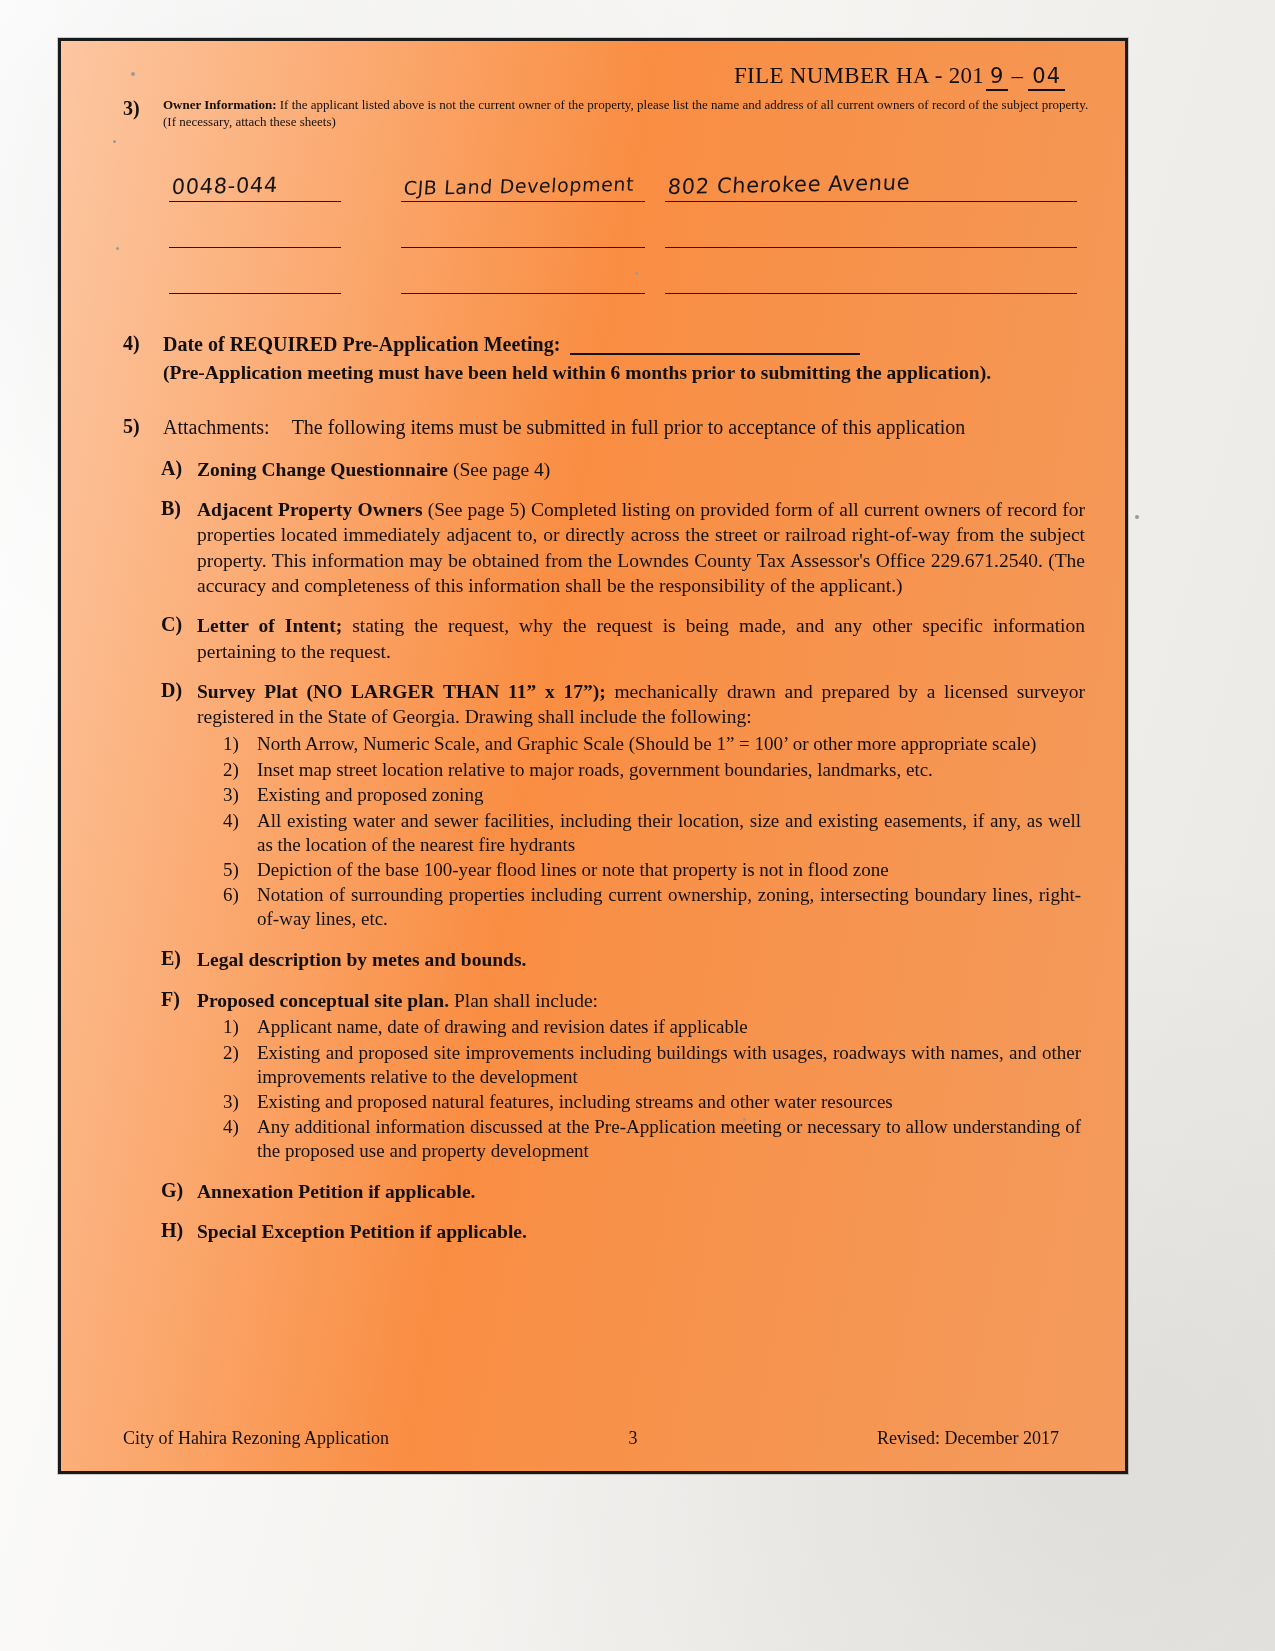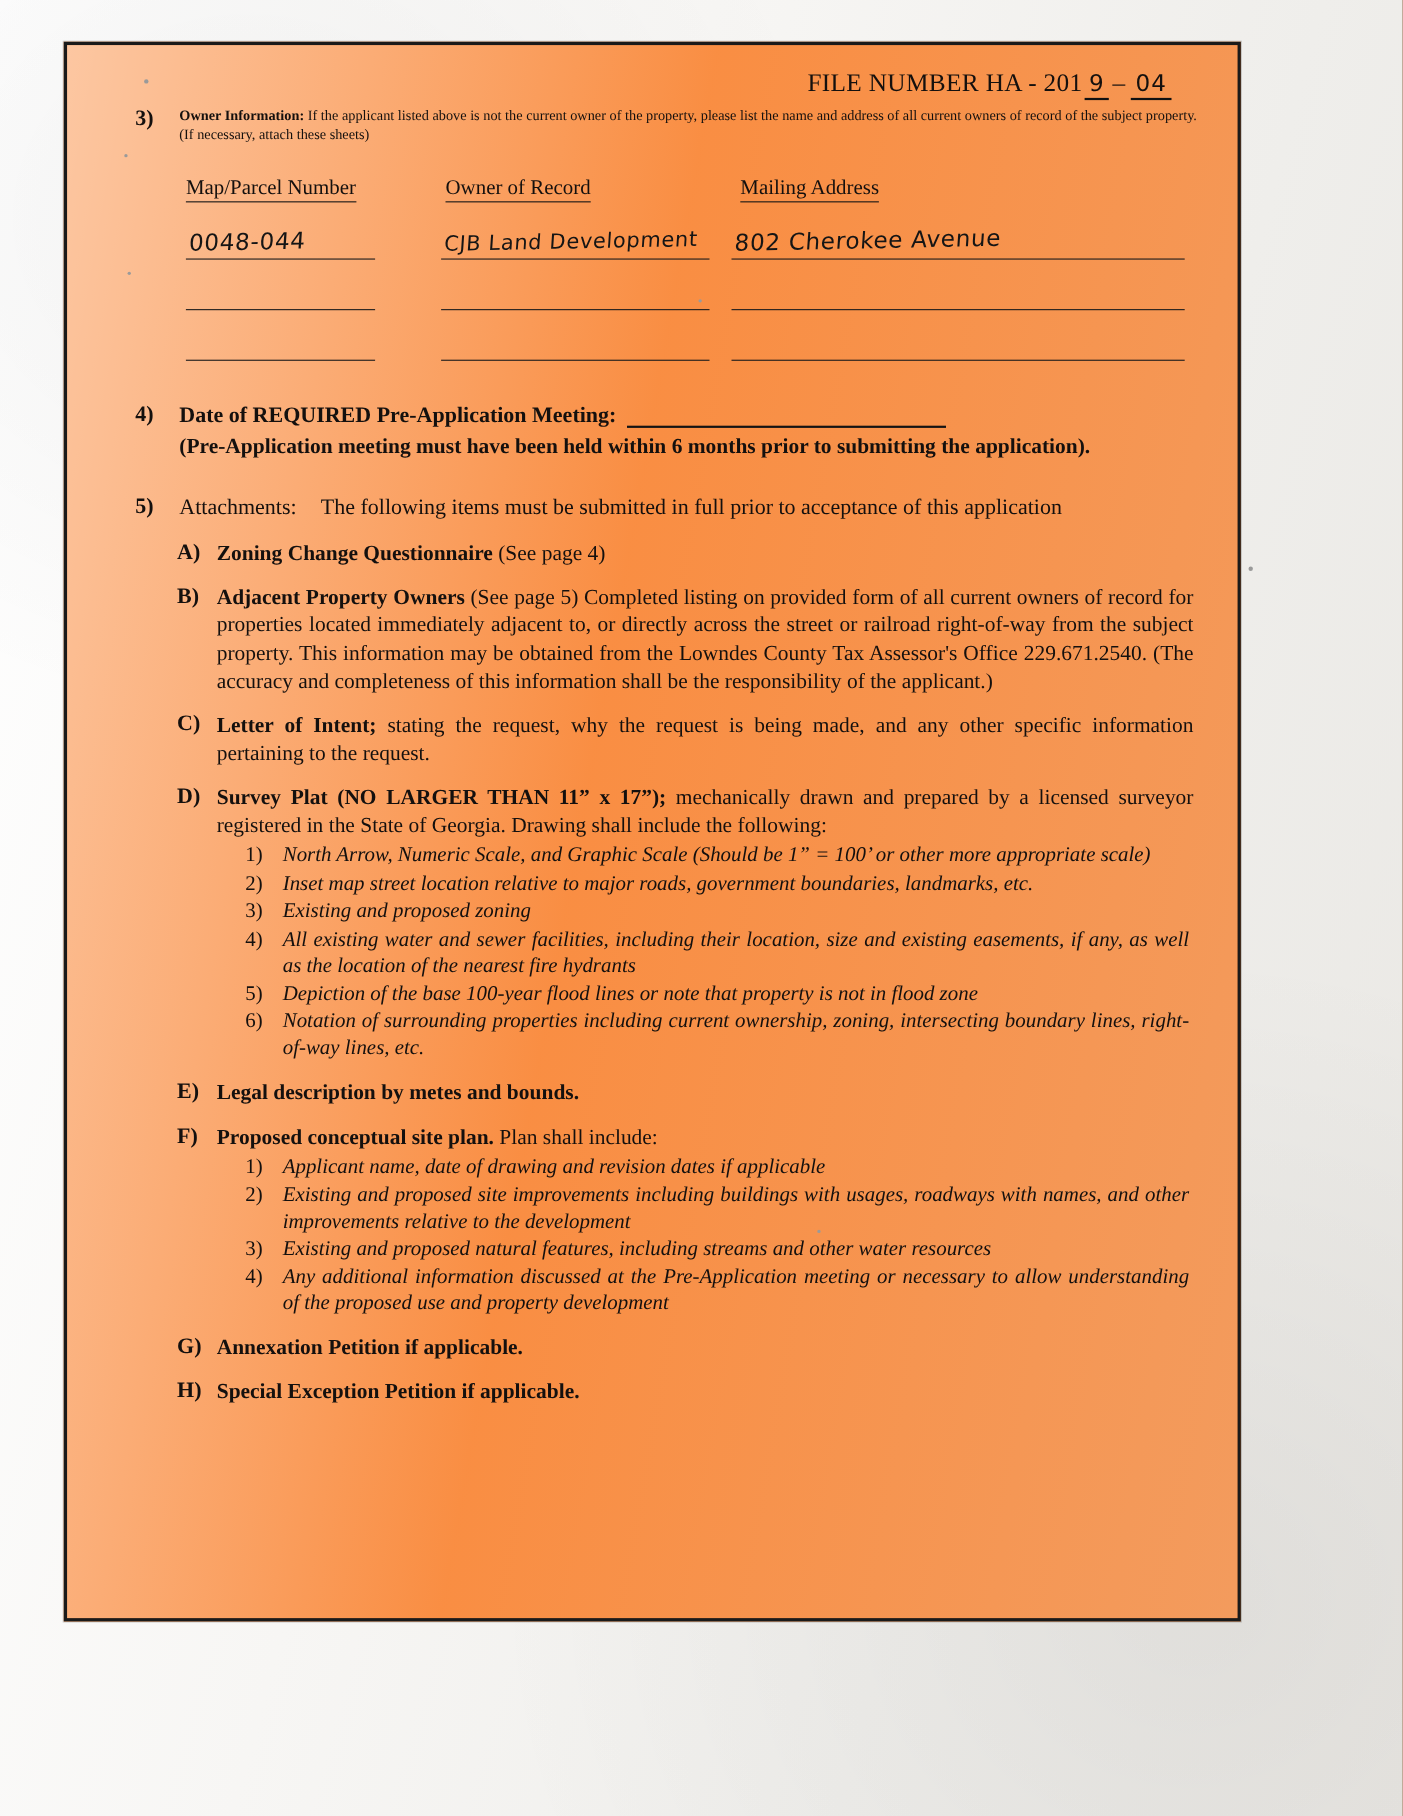--- a/index.html
+++ b/index.html
@@ -222,21 +222,20 @@
     flex: 0 0 auto;
     width: 34px;
     font-size: 19px;
   }
   .num-t {
     flex: 1 1 auto;
     font-size: 19px;
     line-height: 1.26;
     text-align: justify;
     padding-right: 4px;
-    font-style: italic;
   }
   .num-t.nojust { text-align: left; }
 
   
   .footer {
     position: absolute;
     left: 62px;
     right: 36px;
     bottom: 22px;
     display: flex;
@@ -275,25 +274,20 @@
         <div class="item-num">3)</div>
         <div class="item-body">
           <div class="lead">
             <span class="b">Owner Information:</span>
             <span>If the applicant listed above is not the current owner of the property, please list the name and address of all current owners of record of the subject property. (If necessary, attach these sheets)</span>
           </div>
         </div>
       </div>
 
       <div class="owner-table">
-        <div class="owner-head">
-          <div class="col1"><span>Map/Parcel Number</span></div>
-          <div class="col2"><span>Owner of Record</span></div>
-          <div class="col3"><span>Mailing Address</span></div>
-        </div>
 
         <div class="owner-row">
           <div class="cell c1">
             <div class="hand-entry">0048-044</div>
             <div class="rule"></div>
           </div>
           <div class="cell c2">
             <div class="hand-entry small">CJB Land Development</div>
             <div class="rule"></div>
           </div>
@@ -453,20 +447,25 @@
         <div class="alpha-item">
           <div class="alpha-num">H)</div>
           <div class="alpha-body">
             <span class="b">Special Exception Petition if applicable.</span><span></span>
           </div>
         </div>
 
       </div>
     </div>
 
+    <div class="footer">
+      <div class="f-left">City of Hahira Rezoning Application</div>
+      <div class="f-mid">3</div>
+      <div class="f-right">Revised: December 2017</div>
+    </div>
   </div>
 
   <div class="speck" style="left:131px; top:72px; width:4px; height:4px;"></div>
   <div class="speck" style="left:113px; top:140px; width:3px; height:3px;"></div>
   <div class="speck" style="left:116px; top:247px; width:3px; height:3px;"></div>
   <div class="speck" style="left:1135px; top:515px; width:4px; height:4px;"></div>
   <div class="speck" style="left:635px; top:272px; width:3px; height:3px;"></div>
   <div class="speck" style="left:743px; top:1118px; width:3px; height:3px;"></div>
 </div>
 

